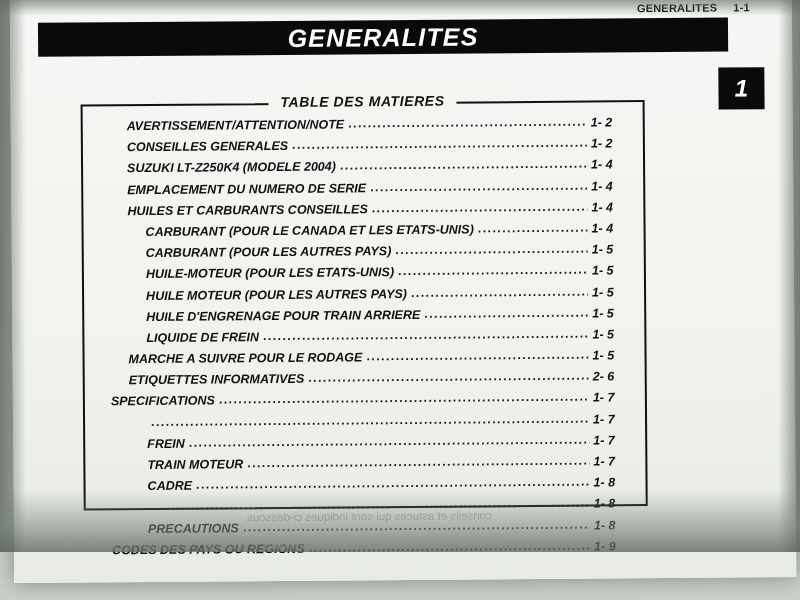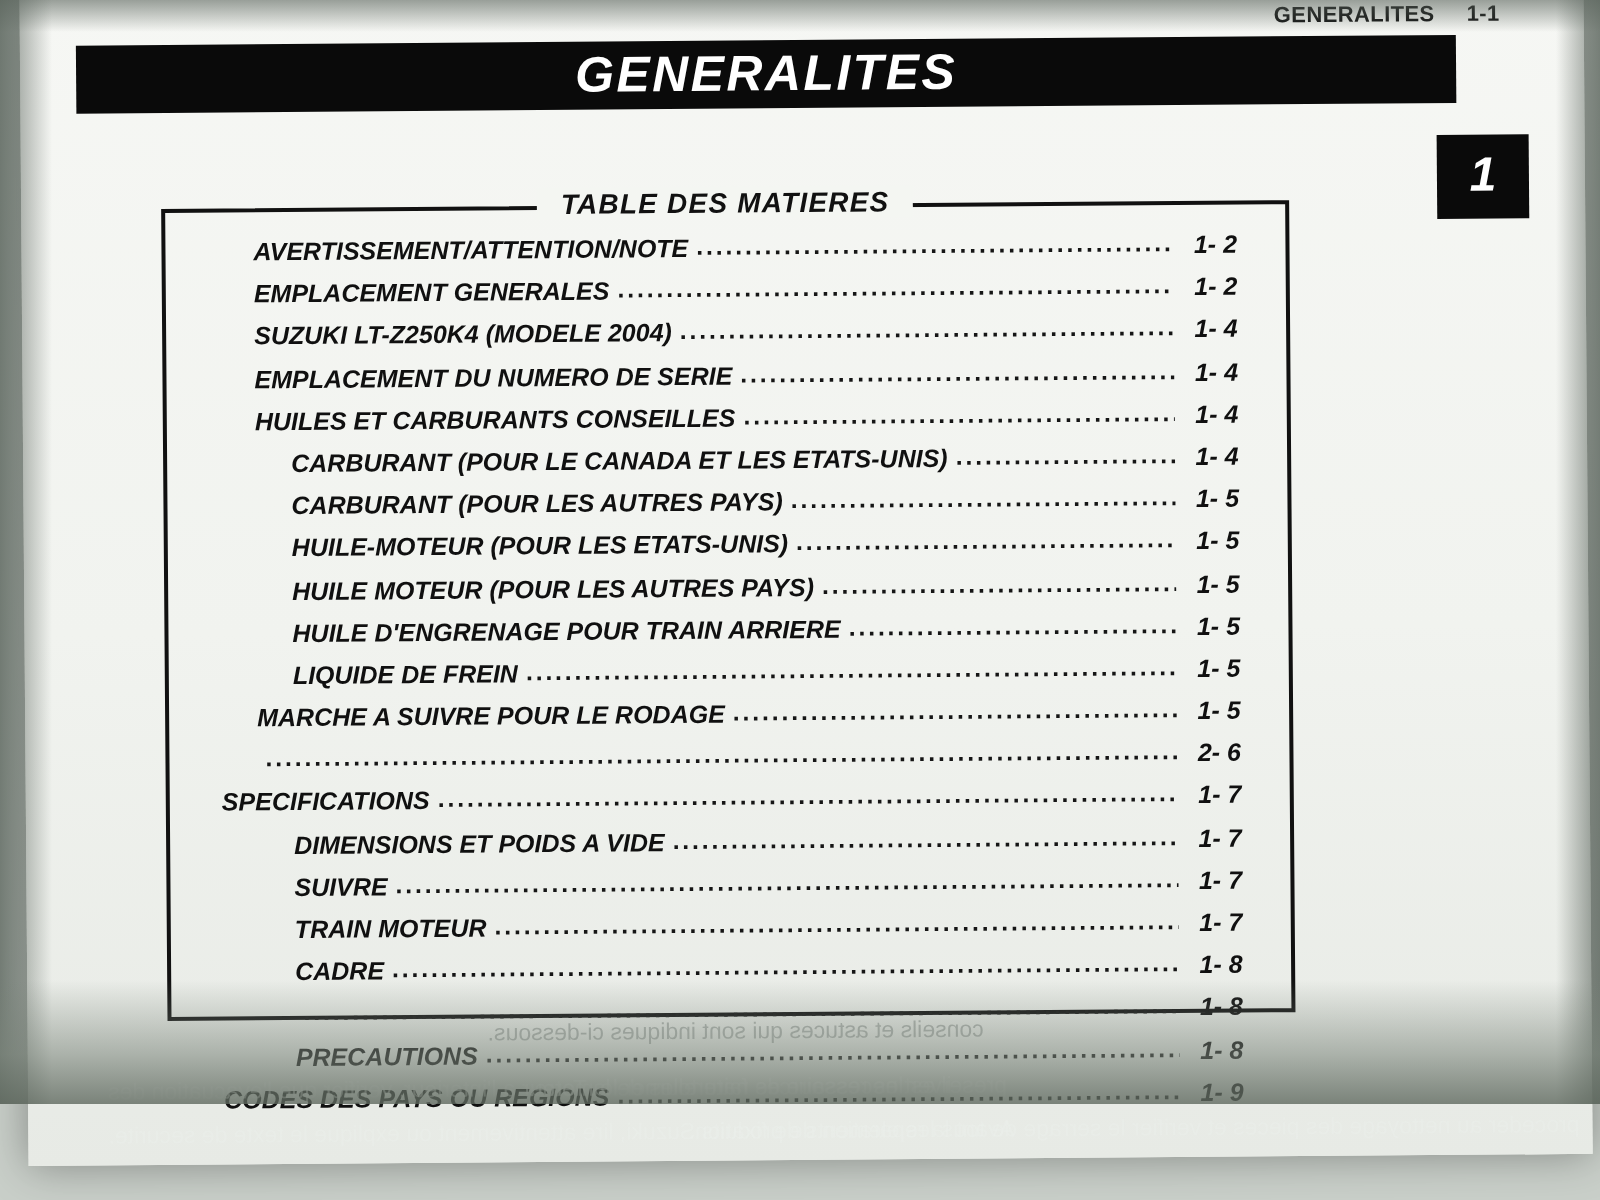--- a/index.html
+++ b/index.html
@@ -160,21 +160,21 @@
     white-space: nowrap;
     font-weight: bold;
     font-style: normal;
     letter-spacing: 1.4px;
     color: #151515;
     position: relative;
     top: -1px;
   }
   .toc-row .pg {
     flex: 0 0 auto;
-    text-align: center;
+    text-align: left;
     min-width: 34px;
     font-style: italic;
   }
   .ind-0 { padding-left: 18px; }
   .ind-1 { padding-left: 0px; }
   .ind-2 { padding-left: 36px; }
 
   
   .bleed {
     position: absolute;
@@ -212,21 +212,21 @@
 
       <div class="toc-box">
         <div class="toc-legend">TABLE DES MATIERES</div>
         <div class="toc-list" id="toc-list">
             <div class="toc-row ind-0">
               <span class="lbl">AVERTISSEMENT/ATTENTION/NOTE</span>
               <span class="dots">.......................................................................................................................</span>
               <span class="pg">1- 2</span>
             </div>
             <div class="toc-row ind-0">
-              <span class="lbl">EMPLACEMENT GENERALES</span>
+              <span class="lbl">CONSEILLES GENERALES</span>
               <span class="dots">.......................................................................................................................</span>
               <span class="pg">1- 2</span>
             </div>
             <div class="toc-row ind-0">
               <span class="lbl">SUZUKI LT-Z250K4 (MODELE 2004)</span>
               <span class="dots">.......................................................................................................................</span>
               <span class="pg">1- 4</span>
             </div>
             <div class="toc-row ind-0">
               <span class="lbl">EMPLACEMENT DU NUMERO DE SERIE</span>
@@ -267,35 +267,35 @@
               <span class="lbl">LIQUIDE DE FREIN</span>
               <span class="dots">.......................................................................................................................</span>
               <span class="pg">1- 5</span>
             </div>
             <div class="toc-row ind-0">
               <span class="lbl">MARCHE A SUIVRE POUR LE RODAGE</span>
               <span class="dots">.......................................................................................................................</span>
               <span class="pg">1- 5</span>
             </div>
             <div class="toc-row ind-0">
+              <span class="lbl">ETIQUETTES INFORMATIVES</span>
               <span class="dots">.......................................................................................................................</span>
               <span class="pg">2- 6</span>
             </div>
             <div class="toc-row ind-1">
               <span class="lbl">SPECIFICATIONS</span>
               <span class="dots">.......................................................................................................................</span>
               <span class="pg">1- 7</span>
             </div>
             <div class="toc-row ind-2">
-              <span class="lbl">DIMENSIONS ET POIDS A VIDE</span>
               <span class="dots">.......................................................................................................................</span>
               <span class="pg">1- 7</span>
             </div>
             <div class="toc-row ind-2">
-              <span class="lbl">SUIVRE</span>
+              <span class="lbl">FREIN</span>
               <span class="dots">.......................................................................................................................</span>
               <span class="pg">1- 7</span>
             </div>
             <div class="toc-row ind-2">
               <span class="lbl">TRAIN MOTEUR</span>
               <span class="dots">.......................................................................................................................</span>
               <span class="pg">1- 7</span>
             </div>
             <div class="toc-row ind-2">
               <span class="lbl">CADRE</span>

